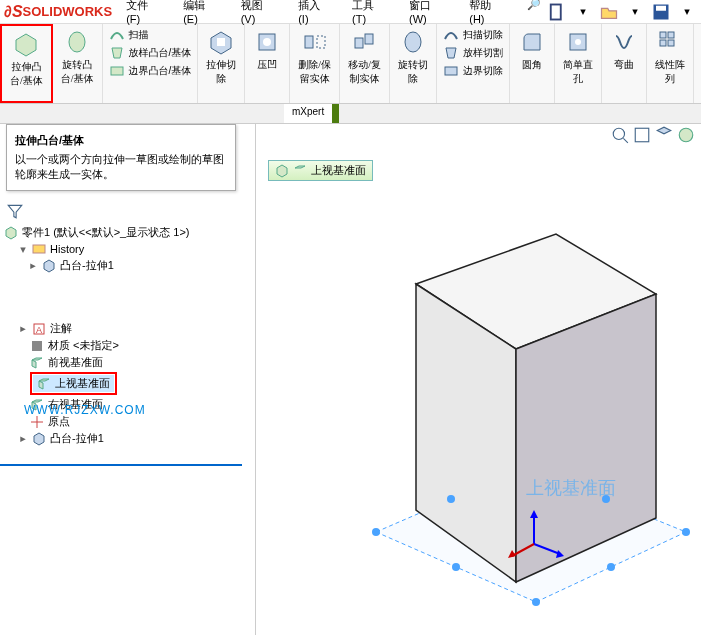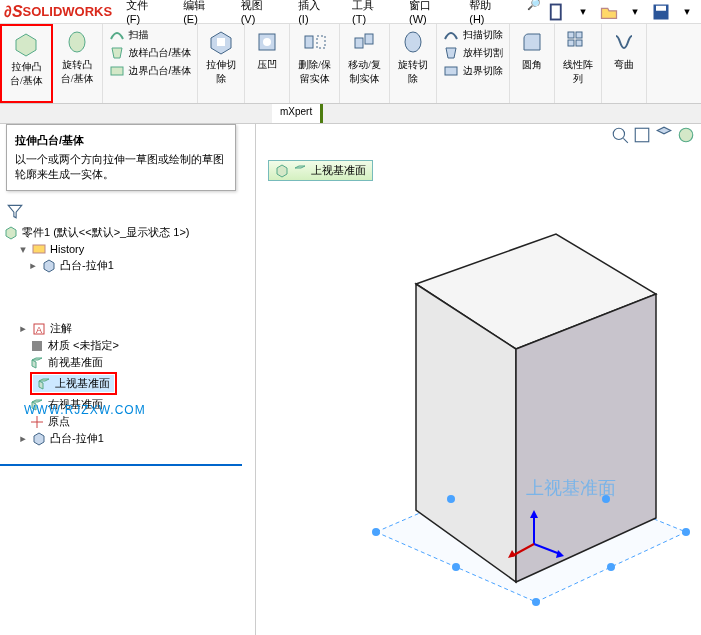--- a/index.html
+++ b/index.html
@@ -12,21 +12,21 @@
 .quick-tools { display: flex; gap: 6px; margin-left: auto; align-items: center; }
 .qt-icon { width: 20px; height: 20px; display: flex; align-items: center; justify-content: center; cursor: pointer; }
 .ribbon { display: flex; border-bottom: 1px solid #ccc; background: #f8f8f8; height: 80px; }
 .ribbon-group { display: flex; flex-direction: column; align-items: center; padding: 2px 4px; border-right: 1px solid #e0e0e0; }
 .big-btn { display: flex; flex-direction: column; align-items: center; padding: 2px 4px; cursor: pointer; text-align: center; font-size: 10px; font-family: Liberation Serif, serif; }
 .big-btn .icon { width: 28px; height: 28px; margin-bottom: 2px; }
 .small-btn-row { display: flex; align-items: center; gap: 4px; padding: 1px 2px; cursor: pointer; font-size: 10px; }
 .small-btn-row .icon { width: 16px; height: 16px; }
 .highlight-red { border: 2px solid #ff0000; }
 .tabs-row { display: flex; background: #f0f0f0; height: 20px; border-bottom: 1px solid #ccc; }
-.tab { padding: 2px 8px; border-right: 3px solid #4d7c0f; font-size: 10px; }
+.tab { padding: 2px 8px; border-right: 7px solid #4d7c0f; font-size: 10px; }
 .content-area { display: flex; height: calc(100% - 124px); }
 .left-panel { width: 256px; border-right: 1px solid #ccc; overflow: hidden; position: relative; }
 .tooltip-box { position: absolute; top: 0; left: 6px; width: 230px; background: #fff; border: 1px solid #aaa; padding: 8px; font-size: 11px; z-index: 10; box-shadow: 1px 1px 3px rgba(0,0,0,0.2); }
 .tooltip-title { font-weight: bold; margin-bottom: 4px; }
 .tree { padding: 4px; margin-top: 72px; }
 .tree-filter { width: 18px; height: 18px; margin: 2px; }
 .tree-item { display: flex; align-items: center; gap: 4px; padding: 1px 0; font-size: 11px; cursor: pointer; }
 .tree-item .indent { display: inline-block; }
 .tree-item .expand { width: 10px; text-align: center; color: #666; }
 .tree-icon { width: 14px; height: 14px; display: inline-block; }
@@ -193,35 +193,45 @@
     <div class="big-btn">
       <svg class="icon" viewBox="0 0 28 28">
           <path d="M6 22V10c0-2 2-4 4-4h12v16z" fill="#c8d8ec" stroke="#468"></path>
         </svg>
       <span>圆角</span>
     </div>
   </div>
   <div class="ribbon-group">
     <div class="big-btn">
       <svg class="icon" viewBox="0 0 28 28">
+          <rect x="6" y="6" width="16" height="16" fill="#c8d8ec" stroke="#468"></rect>
+          <circle cx="14" cy="14" r="3" fill="#fff"></circle>
+        </svg>
+      <span style="white-space:pre-line">简单直
+孔</span>
+    </div>
+  </div>
+  <div class="ribbon-group">
+    <div class="big-btn">
+      <svg class="icon" viewBox="0 0 28 28">
+          <path d="M6 8c4 0 4 12 8 12s4-12 8-12" fill="none" stroke="#468" stroke-width="2"></path>
+        </svg>
+      <span>弯曲</span>
+    </div>
+  </div>
+  <div class="ribbon-group">
+    <div class="big-btn">
+      <svg class="icon" viewBox="0 0 28 28">
           <rect x="4" y="4" width="6" height="6" fill="#c8d8ec" stroke="#468"></rect>
           <rect x="12" y="4" width="6" height="6" fill="#c8d8ec" stroke="#468"></rect>
           <rect x="4" y="12" width="6" height="6" fill="#c8d8ec" stroke="#468"></rect>
           <rect x="12" y="12" width="6" height="6" fill="#c8d8ec" stroke="#468"></rect>
         </svg>
       <span style="white-space:pre-line">线性阵
 列</span>
-    </div>
-  </div>
-  <div class="ribbon-group">
-    <div class="big-btn">
-      <svg class="icon" viewBox="0 0 28 28">
-          <path d="M6 8c4 0 4 12 8 12s4-12 8-12" fill="none" stroke="#468" stroke-width="2"></path>
-        </svg>
-      <span>弯曲</span>
     </div>
   </div>
 </div>
 
 <div class="tabs-row">
   <div class="tab" style="visibility:hidden">x</div>
   <div class="tab" style="visibility:hidden">x</div>
   <div class="tab" style="visibility:hidden">x</div>
   <div class="tab" style="margin-left:200px;background:#fff">mXpert</div>
 </div>

